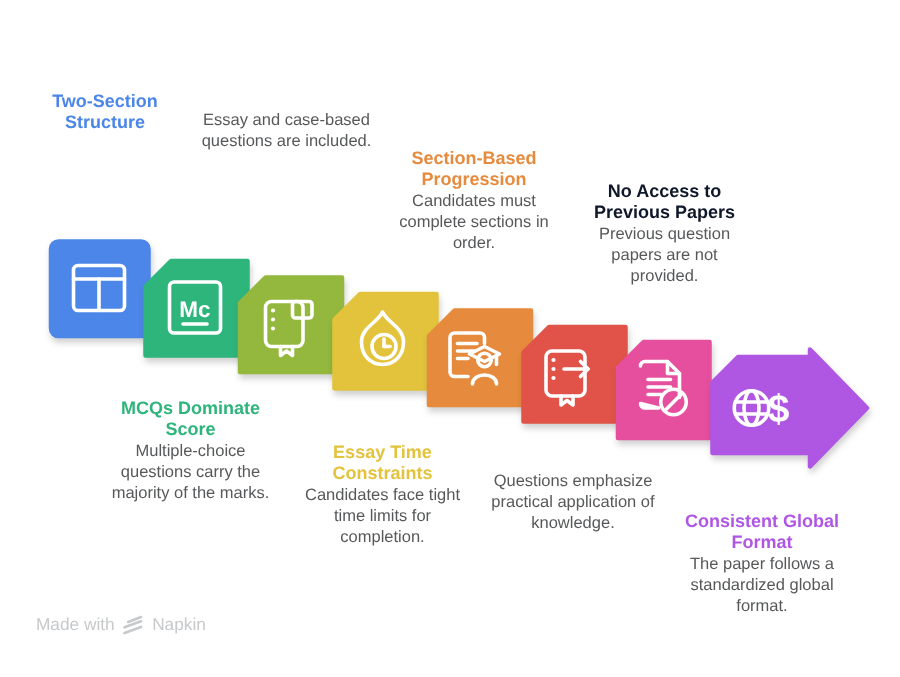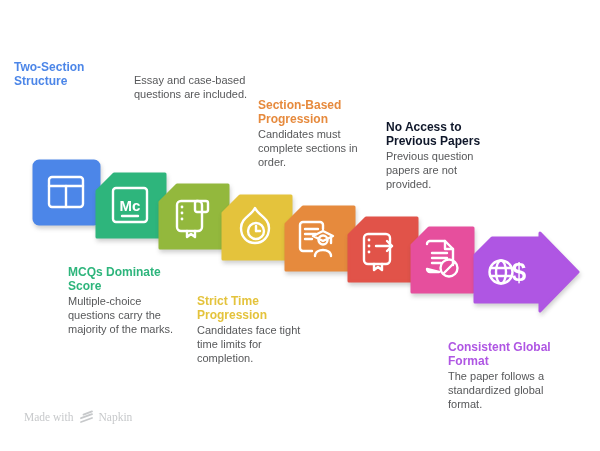--- a/index.html
+++ b/index.html
@@ -4,31 +4,31 @@
 <style>
   html,body{margin:0;padding:0;background:#fff;}
   #canvas{
     position:relative;width:600px;height:451px;background:#ffffff;overflow:hidden;
     font-family:"Liberation Sans",sans-serif;
   }
   .title{
     position:absolute;left:0;top:13px;width:600px;text-align:center;
     font-size:17px;font-weight:bold;color:#4d4f52;letter-spacing:.2px;
   }
-  .feature{position:absolute;}
+  .feature{position:absolute;text-align:center;}
   .feature h3{margin:0 0 1px 0;font-size:12px;font-weight:bold;line-height:1.2;}
   .feature p{margin:0;font-size:11px;line-height:1.26;color:#57585a;}
   #arrows{position:absolute;left:0;top:0;}
   .seg{filter:drop-shadow(1px 3px 2px rgba(40,40,40,.22));stroke-width:3;stroke-linejoin:round;}
   .icon{stroke:#fff;stroke-width:2.4;fill:none;stroke-linecap:round;stroke-linejoin:round;}
   .icon .fill{fill:#fff;stroke:none;}
   .icon text{stroke:none;fill:#fff;font-family:"Liberation Sans",sans-serif;font-weight:bold;}
   .footer{
     position:absolute;left:24px;top:410px;display:flex;align-items:center;gap:5px;
-    color:#c7c9cb;font-size:11.5px;font-family:Liberation Serif, serif;
+    color:#c7c9cb;font-size:11.5px;
   }
   .footer svg{display:block;}
 </style>
 </head>
 <body>
 
 <div id="canvas">
 
 
   <svg id="arrows" width="600" height="451" viewBox="0 0 600 451">
@@ -130,24 +130,25 @@
   <div class="feature" style="left:386px;top:120px;width:114px">
     <h3 style="color: #0f172a;">No Access to Previous Papers</h3>
     <p>Previous question papers are not provided.</p>
   </div>
 
   <div class="feature" style="left:68px;top:265px;width:118px">
     <h3 style="color: rgb(46, 181, 124);">MCQs Dominate Score</h3>
     <p>Multiple-choice questions carry the majority of the marks.</p>
   </div>
   <div class="feature" style="left:197px;top:294px;width:116px">
-    <h3 style="color: rgb(228, 195, 60);">Strict Time Progression</h3>
+    <h3 style="color: rgb(228, 195, 60);">Essay Time Constraints</h3>
     <p>Candidates face tight time limits for completion.</p>
   </div>
   <div class="feature" style="left:325px;top:315px;width:114px">
+    <p>Questions emphasize practical application of knowledge.</p>
   </div>
   <div class="feature" style="left:448px;top:340px;width:120px">
     <h3 style="color: rgb(175, 86, 227);">Consistent Global Format</h3>
     <p>The paper follows a standardized global format.</p>
   </div>
 
   <div class="footer">
     <span>Made with</span>
     <svg width="15" height="14" viewBox="0 0 15 14">
       <g stroke="#c7c9cb" stroke-width="1.8" stroke-linecap="round" fill="none">

